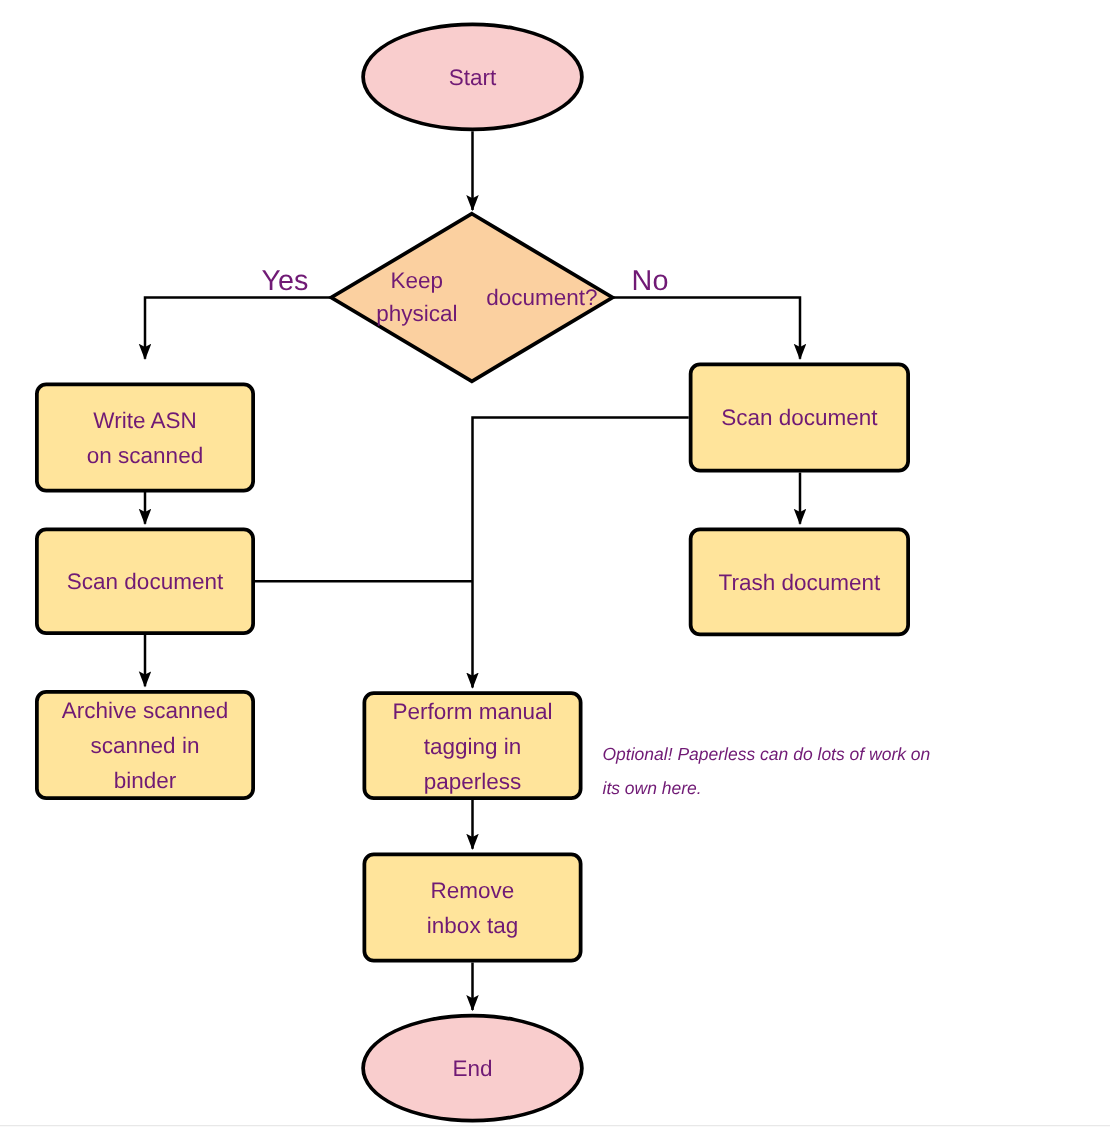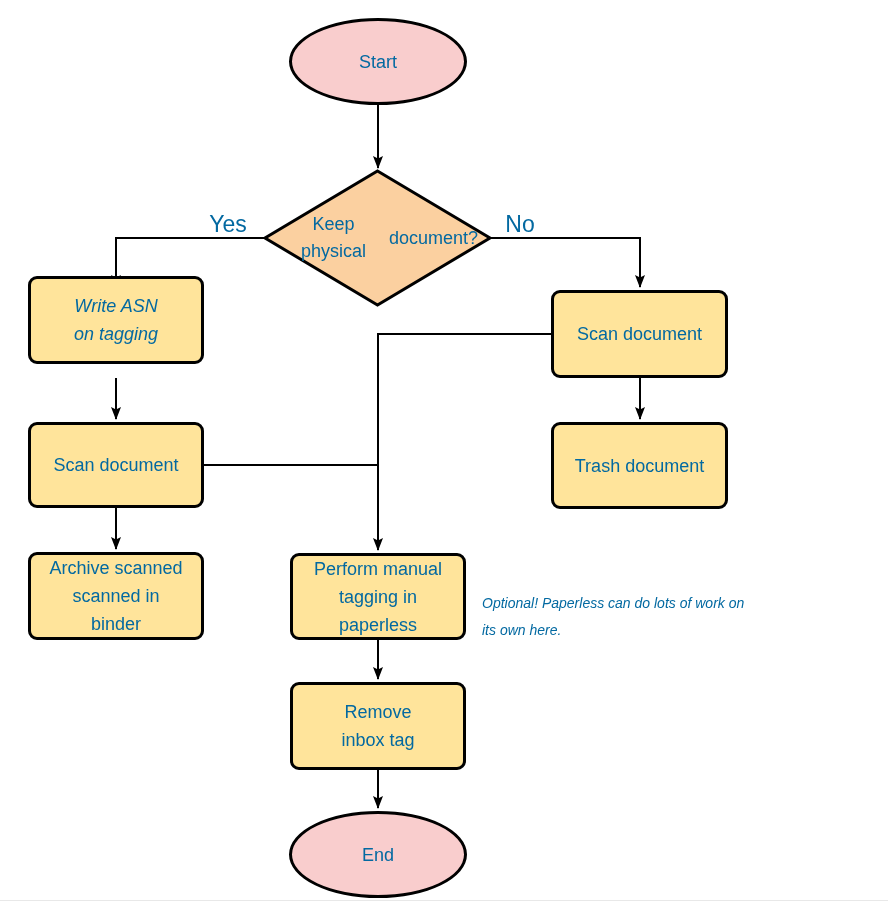--- a/index.html
+++ b/index.html
@@ -1,18 +1,18 @@
 <!DOCTYPE html>
 <html><head>
 <meta charset="utf-8">
 <style>
   html, body { margin:0; padding:0; background:#ffffff; }
   .canvas {
     position:relative; width:888px; height:907px; background:#ffffff;
-    font-family:"Liberation Sans", sans-serif; color:#0369a1; overflow:hidden;
+    font-family:"Liberation Sans", sans-serif; color:#701a75; overflow:hidden;
   }
   svg.connectors { position:absolute; left:0; top:0; }
   .node {
     position:absolute; box-sizing:border-box;
     border:3px solid #000000; background:#ffe49b; border-radius:9px;
     display:flex; flex-direction:column; align-items:center; justify-content:center;
     text-align:center; font-size:18px; line-height:28px;
   }
   .node span { display:block; }
   .terminal { background:#f9cdcd; border-radius:50%; }
@@ -57,23 +57,23 @@
 
   <div class="diamond-label" style="left:278px; top:211px; width:200px; height:54px;">
     <span>Keep physical</span>
     <span>document?</span>
   </div>
 
   <div class="edge-label" style="left:200px; top:211px; width:56px;">Yes</div>
 
   <div class="edge-label" style="left:492px; top:211px; width:56px;">No</div>
 
-  <div class="node" style="left:28px; top:276px; width:176px; height:88px;font-style:italic;">
+  <div class="node" style="left:28px; top:306px; width:176px; height:88px;">
     <span>Write ASN</span>
-    <span>on tagging</span>
+    <span>on scanned</span>
   </div>
 
   <div class="node" style="left:28px; top:422px; width:176px; height:86px;">
     <span>Scan document</span>
   </div>
 
   <div class="node" style="left:28px; top:552px; width:176px; height:88px;">
     <span>Archive scanned</span>
     <span>scanned in</span>
     <span>binder</span>

